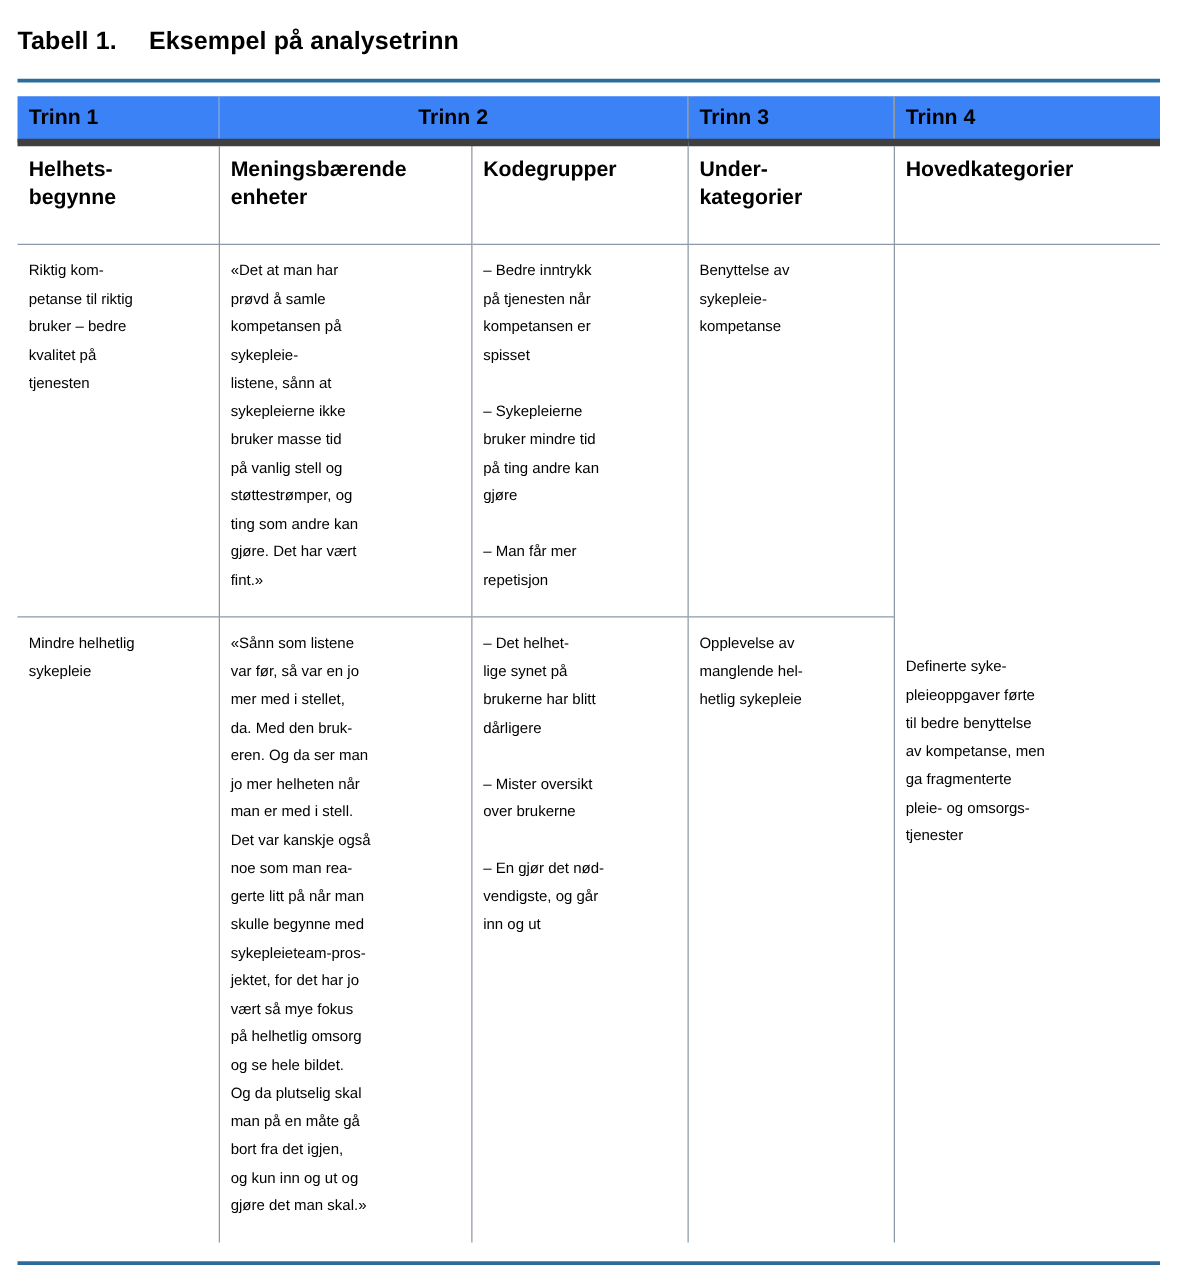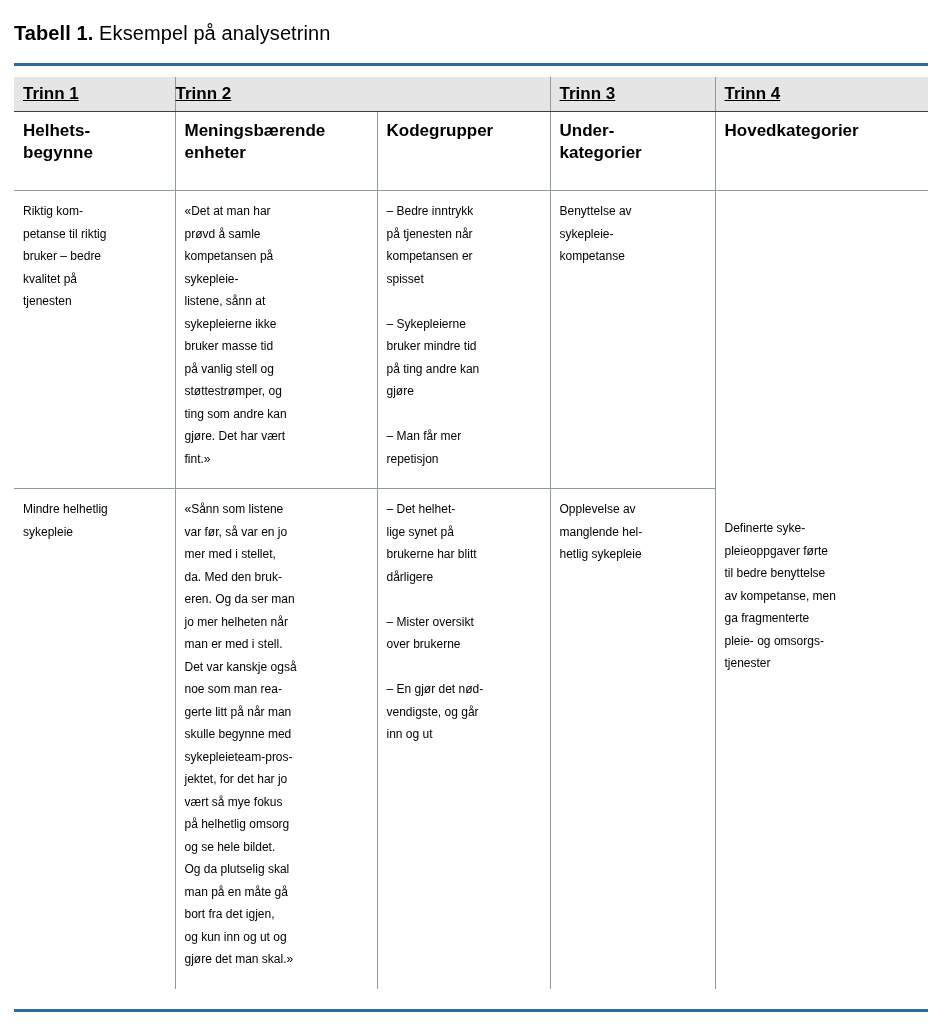--- a/index.html
+++ b/index.html
@@ -30,21 +30,22 @@
     line-height: 26px;
     padding-top: 20px;
     padding-bottom: 0;
     letter-spacing: 0.1px;
     white-space: nowrap;
   }
   .caption .cap-label {
     font-weight: bold;
   }
   .caption .cap-text {
-    font-weight: normal;
+    font-weight: bold;
+    margin-left: 20px;
   }
 
   
   .rule-top {
     height: 3px;
     background: #2d6c9a;
     margin-top: 17px;
     margin-bottom: 11px;
   }
   .rule-bottom {
@@ -65,33 +66,32 @@
   }
 
   table.analysis col.c1 { width: 161px; }
   table.analysis col.c2 { width: 202px; }
   table.analysis col.c3 { width: 173px; }
   table.analysis col.c4 { width: 165px; }
   table.analysis col.c5 { width: 213px; }
 
   
   tr.group-row th {
-    background: #e5e5e5;
+    background: #3b82f6;
     font-size: 17px;
     font-weight: bold;
     text-align: left;
     padding: 7px 0 7px 9px;
     vertical-align: middle;
     border-right: 1px solid #8d9aa6;
-    border-bottom: 1px solid #404040;
+    border-bottom: 6px solid #404040;
     white-space: nowrap;
-    text-decoration: underline;
   }
   tr.group-row th.last { border-right: none; }
-  tr.group-row th.centered { padding-left: 0; }
+  tr.group-row th.centered { text-align: center; padding-left: 0; }
 
   
   tr.sub-row th {
     font-size: 17px;
     font-weight: bold;
     text-align: left;
     vertical-align: top;
     padding: 8px 14px 26px 9px;
     line-height: 22px;
     border-right: 1px solid #8d9aa6;

